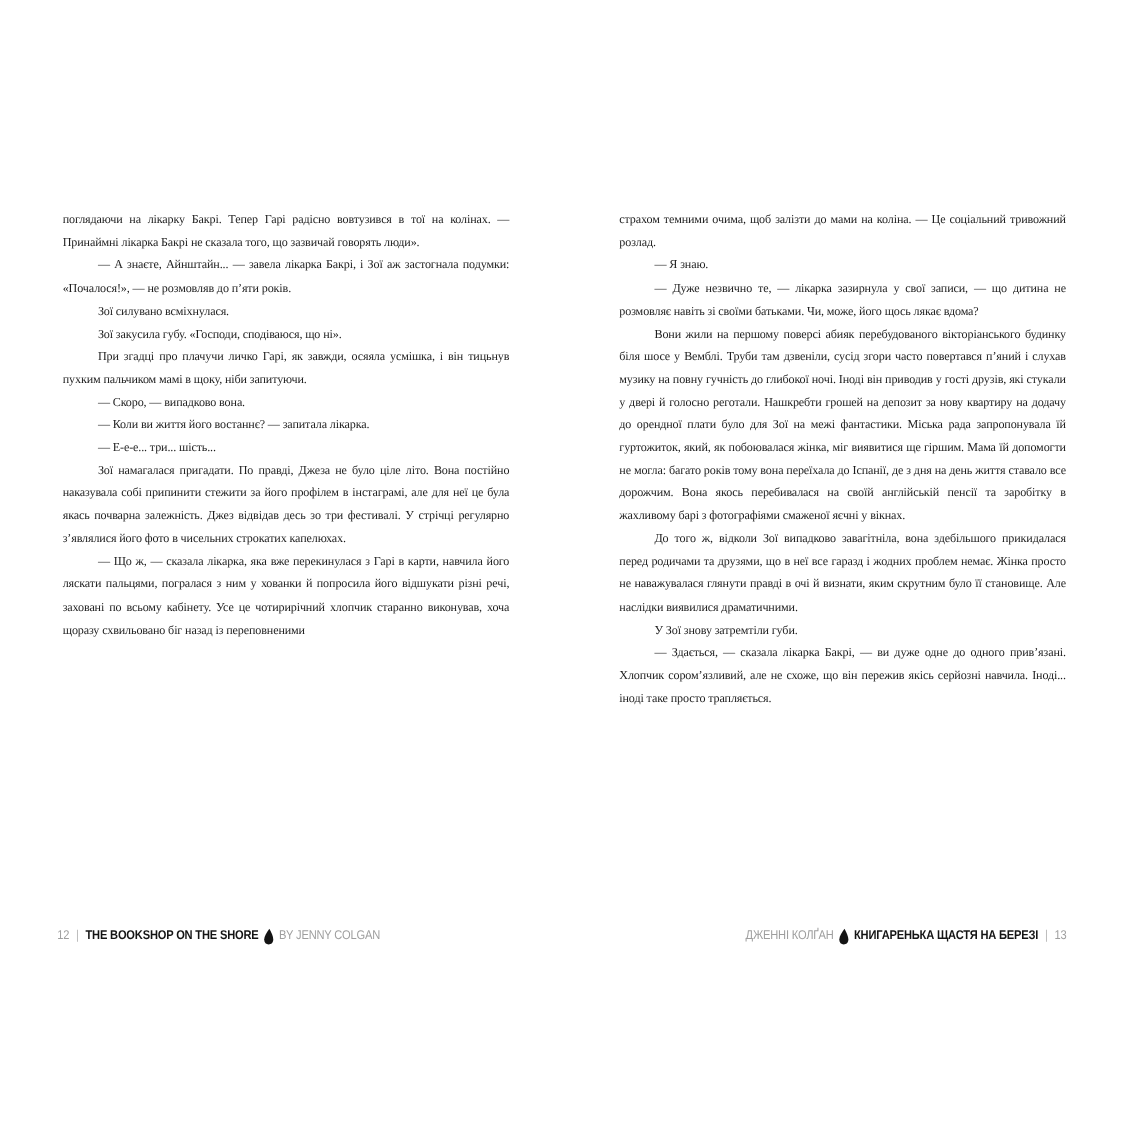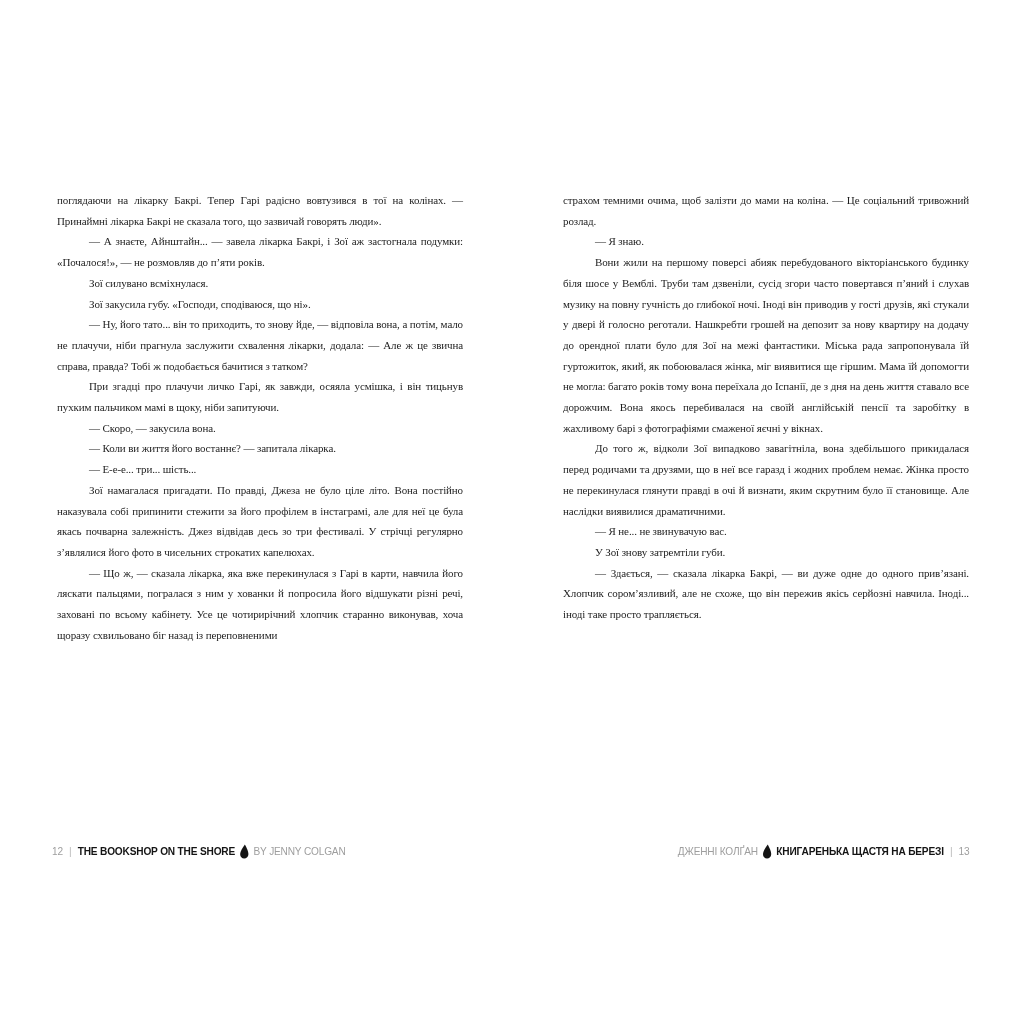--- a/index.html
+++ b/index.html
@@ -73,35 +73,34 @@
 </head>
 <body>
 
 <div class="spread">
 
   <div class="page-text left">
       <p class="para">поглядаючи на лікарку Бакрі. Тепер Гарі радісно вовтузився в тої на колінах. — Принаймні лікарка Бакрі не сказала того, що зазвичай говорять люди».</p>
       <p class="para indent">— А знаєте, Айнштайн... — завела лікарка Бакрі, і Зої аж застогнала подумки: «Почалося!», — не розмовляв до п’яти років.</p>
       <p class="para indent">Зої силувано всміхнулася.</p>
       <p class="para indent">Зої закусила губу. «Господи, сподіваюся, що ні».</p>
-      <p class="para indent">— Ну, його тато... він то приходить, то знову йде, — відповіла вона, а потім, мало не плачучи, ніби прагнула заслужити схвалення лікарки, додала: — Але ж це звична справа, правда? Тобі ж подобається бачитися з татком?</p>
       <p class="para indent">При згадці про плачучи личко Гарі, як завжди, осяяла усмішка, і він тицьнув пухким пальчиком мамі в щоку, ніби запитуючи.</p>
-      <p class="para indent">— Скоро, — закусила вона.</p>
+      <p class="para indent">— Скоро, — випадково вона.</p>
       <p class="para indent">— Коли ви життя його востаннє? — запитала лікарка.</p>
       <p class="para indent">— Е-е-е... три... шість...</p>
       <p class="para indent">Зої намагалася пригадати. По правді, Джеза не було ціле літо. Вона постійно наказувала собі припинити стежити за його профілем в інстаграмі, але для неї це була якась почварна залежність. Джез відвідав десь зо три фестивалі. У стрічці регулярно з’являлися його фото в чисельних строкатих капелюхах.</p>
       <p class="para indent">— Що ж, — сказала лікарка, яка вже перекинулася з Гарі в карти, навчила його ляскати пальцями, погралася з ним у хованки й попросила його відшукати різні речі, заховані по всьому кабінету. Усе це чотирирічний хлопчик старанно виконував, хоча щоразу схвильовано біг назад із переповненими</p>
     </div>
 
   <div class="page-text right">
       <p class="para">страхом темними очима, щоб залізти до мами на коліна. — Це соціальний тривожний розлад.</p>
       <p class="para indent">— Я знаю.</p>
+      <p class="para indent">— Дуже незвично те, — лікарка зазирнула у свої записи, — що дитина не розмовляє навіть зі своїми батьками. Чи, може, його щось лякає вдома?</p>
       <p class="para indent">Вони жили на першому поверсі абияк перебудованого вікторіанського будинку біля шосе у Вемблі. Труби там дзвеніли, сусід згори часто повертався п’яний і слухав музику на повну гучність до глибокої ночі. Іноді він приводив у гості друзів, які стукали у двері й голосно реготали. Нашкребти грошей на депозит за нову квартиру на додачу до орендної плати було для Зої на межі фантастики. Міська рада запропонувала їй гуртожиток, який, як побоювалася жінка, міг виявитися ще гіршим. Мама їй допомогти не могла: багато років тому вона переїхала до Іспанії, де з дня на день життя ставало все дорожчим. Вона якось перебивалася на своїй англійській пенсії та заробітку в жахливому барі з фотографіями смаженої яєчні у вікнах.</p>
-      <p class="para indent">До того ж, відколи Зої випадково завагітніла, вона здебільшого прикидалася перед родичами та друзями, що в неї все гаразд і жодних проблем немає. Жінка просто не перекинулася глянути правді в очі й визнати, яким скрутним було її становище. Але наслідки виявилися драматичними.</p>
-      <p class="para indent">— Я не... не звинувачую вас.</p>
+      <p class="para indent">До того ж, відколи Зої випадково завагітніла, вона здебільшого прикидалася перед родичами та друзями, що в неї все гаразд і жодних проблем немає. Жінка просто не наважувалася глянути правді в очі й визнати, яким скрутним було її становище. Але наслідки виявилися драматичними.</p>
       <p class="para indent">У Зої знову затремтіли губи.</p>
       <p class="para indent">— Здається, — сказала лікарка Бакрі, — ви дуже одне до одного прив’язані. Хлопчик сором’язливий, але не схоже, що він пережив якісь серйозні навчила. Іноді... іноді таке просто трапляється.</p>
     </div>
 
   <div class="footer left">
     <span>12</span>
     <span class="sep">|</span>
     <span class="strong">THE BOOKSHOP ON THE SHORE</span>
     <svg class="leaf" viewBox="0 0 11 15" xmlns="http://www.w3.org/2000/svg">
       <path d="M6.2 0.4 C3.6 3.6 0.8 7.2 0.8 10.1 C0.8 13 2.8 14.6 5.4 14.6 C8 14.6 10.2 13 10.2 10.1 C10.2 7.3 8.2 3.7 6.2 0.4 Z" fill="#141414"></path>

